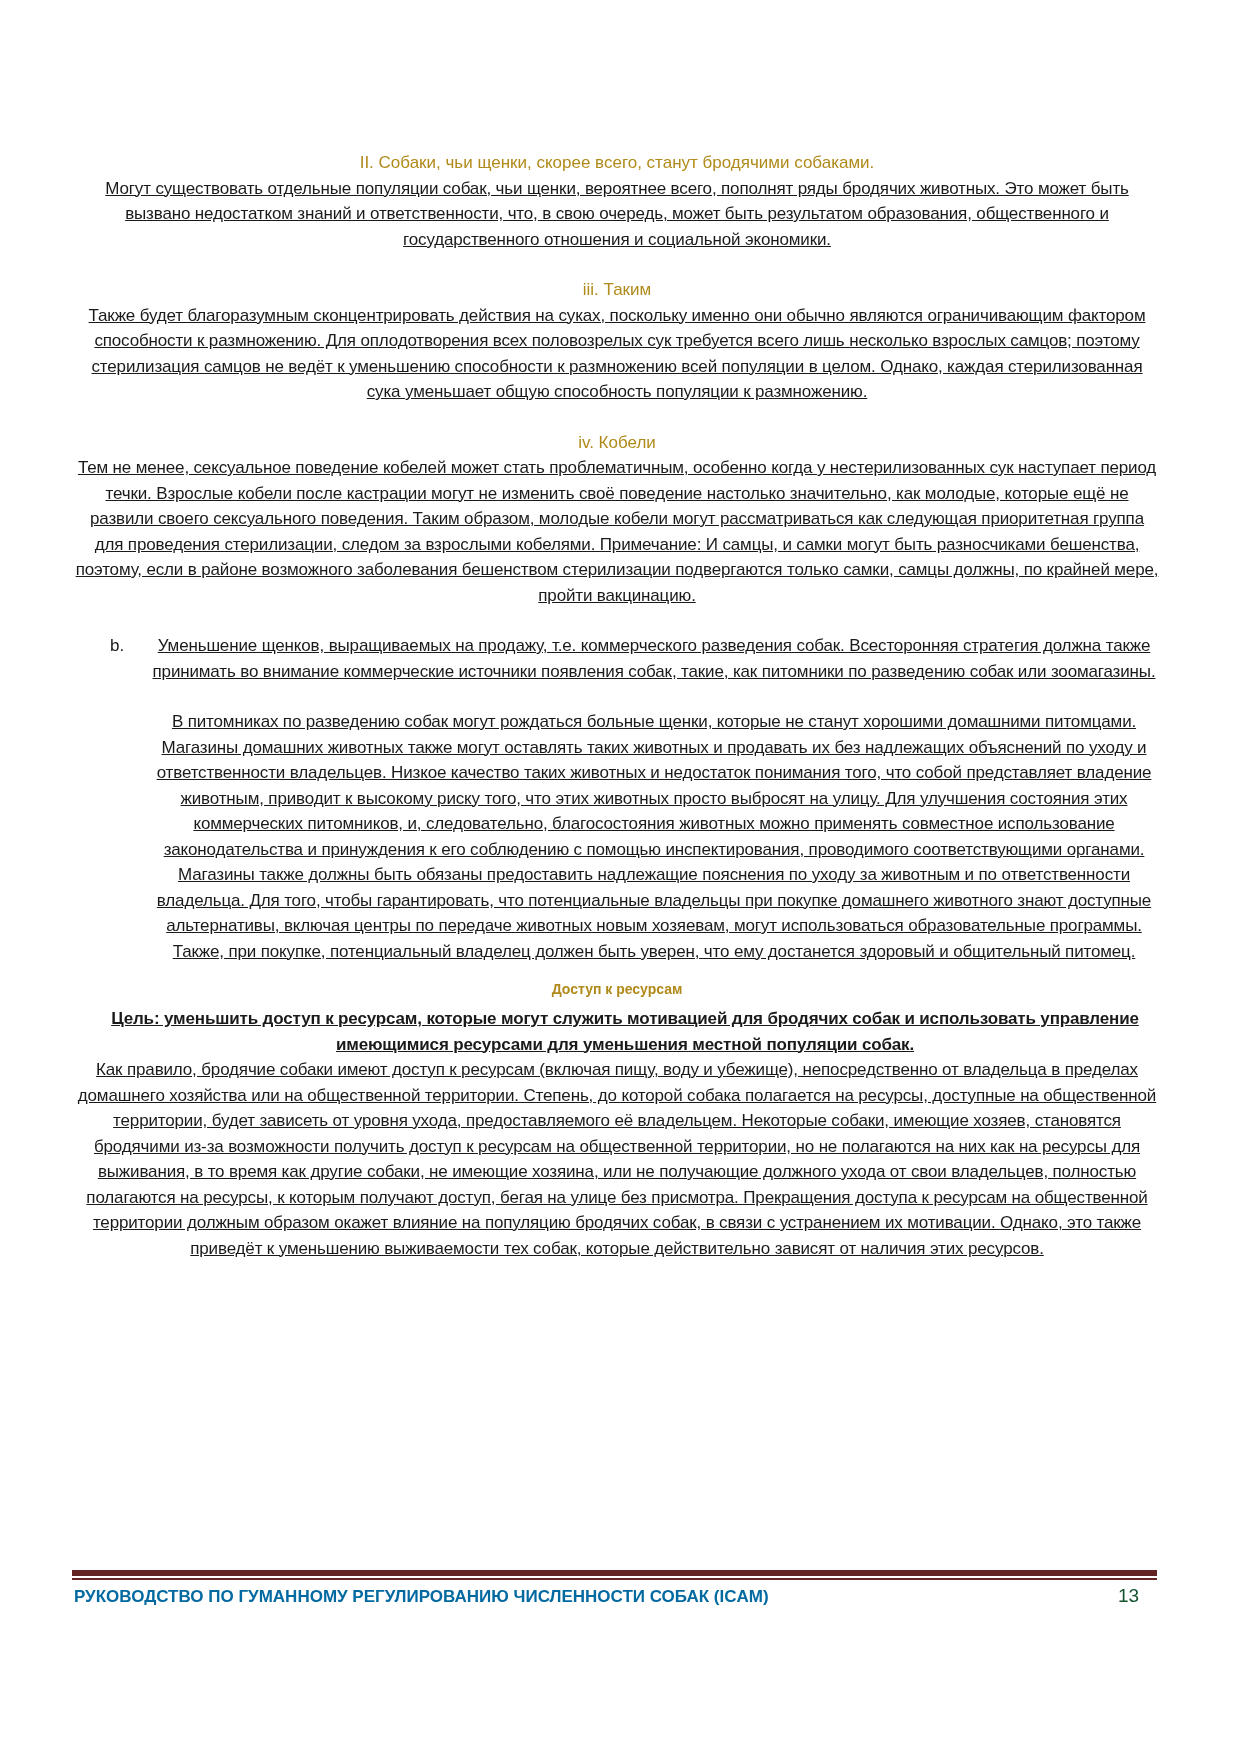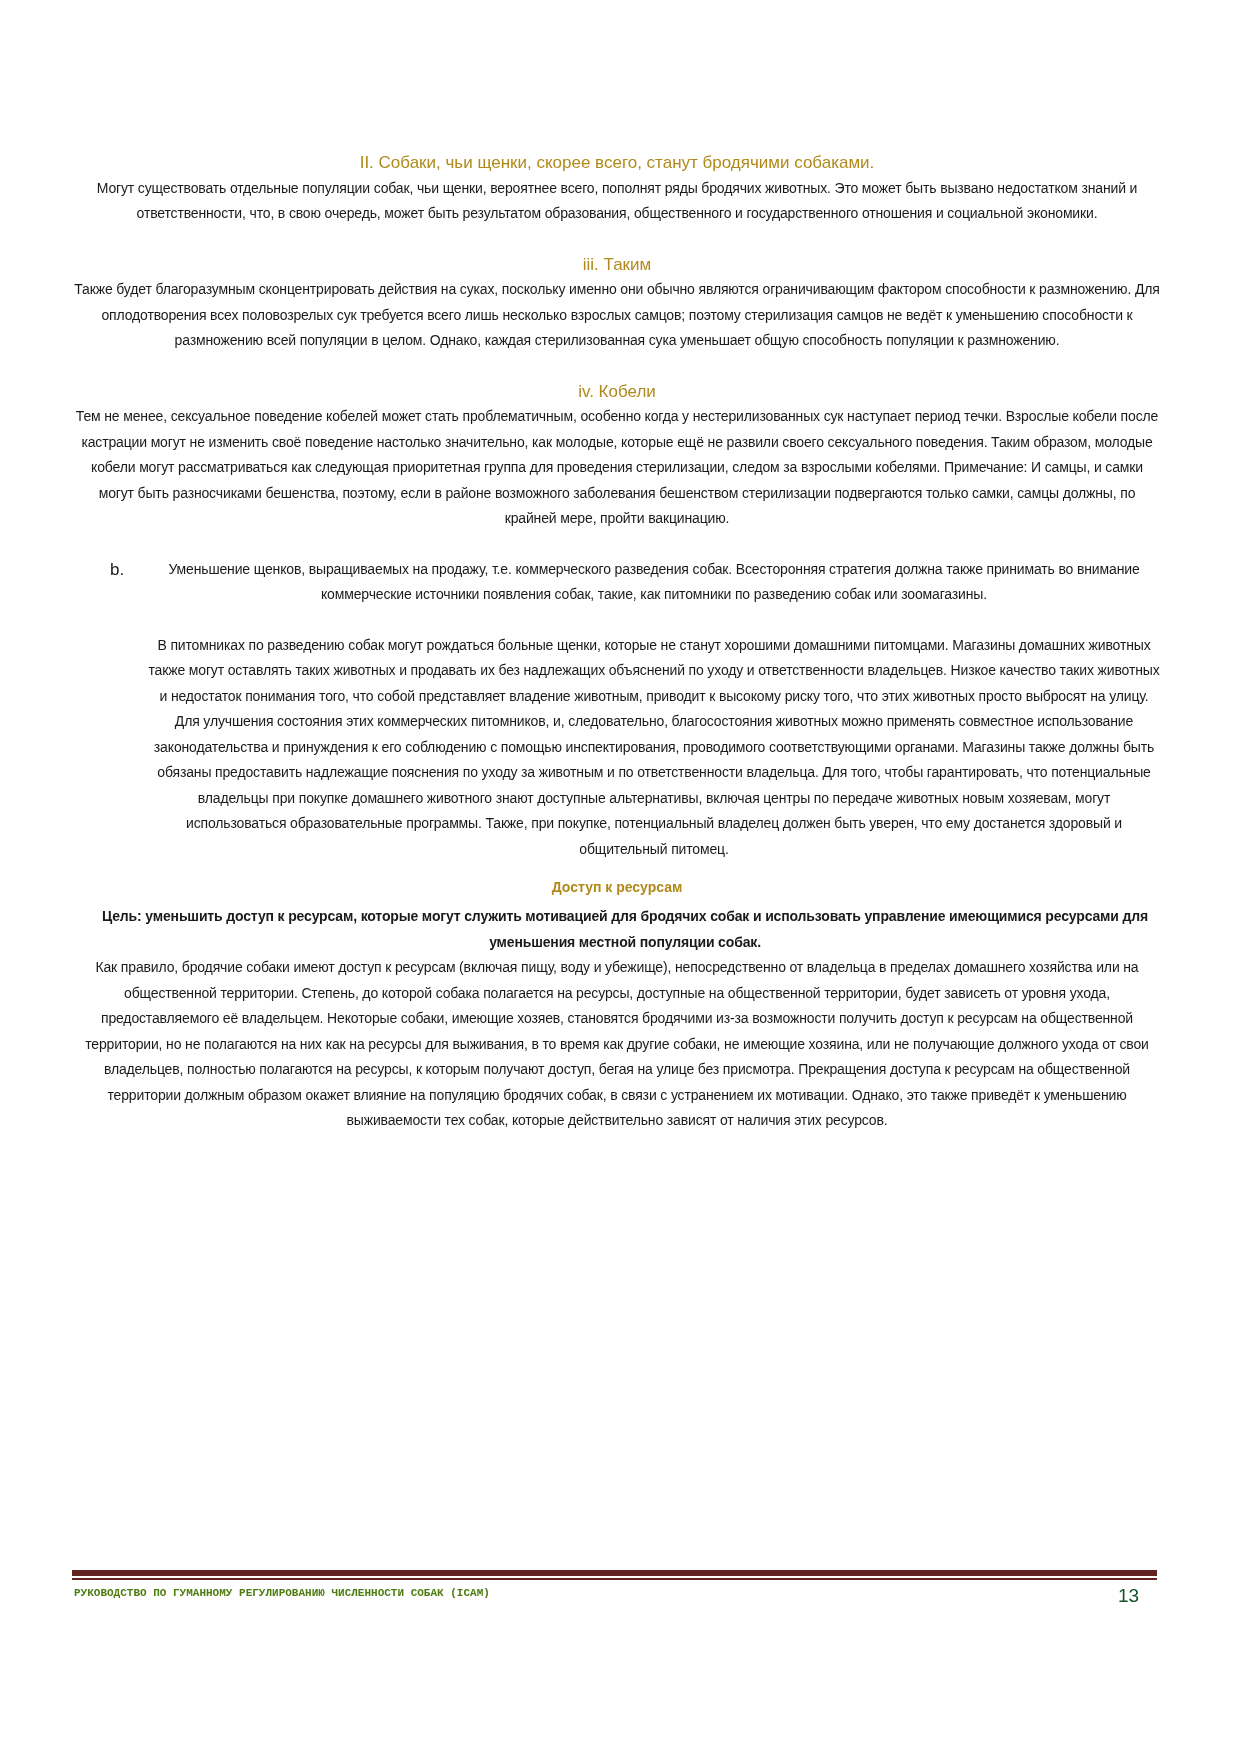--- a/index.html
+++ b/index.html
@@ -3,21 +3,21 @@
 <meta charset="utf-8">
 <style>
   html, body { margin: 0; padding: 0; background: #ffffff; }
   body {
     width: 1241px; height: 1755px; position: relative; overflow: hidden;
     font-family: "Liberation Sans", "DejaVu Sans", sans-serif;
     color: #1a1a1a;
   }
   .page { position: absolute; left: 74px; top: 150px; width: 1086px; text-align: center; }
   .p {
-    font-size: 14px; line-height: 25.5px; margin: 0; letter-spacing: -0.15px;
+    font-size: 17px; line-height: 25.5px; margin: 0; letter-spacing: -0.15px; text-decoration: underline;
   }
   .sub-h {
     font-size: 17px; line-height: 25.5px; margin: 0; color: #b08a1a;
   }
   .gap { height: 25px; }
   .list-b { position: relative; padding-left: 74px; }
   .list-b .marker { position: absolute; left: 36px; top: 0; font-size: 17px; line-height: 25.5px; }
   .section-h {
     font-size: 14px; line-height: 30px; color: #b08a1a; margin: 10px 0 2px 0;
   }
@@ -25,21 +25,21 @@
   .footer-rule {
     position: absolute; left: 72px; top: 1570px; width: 1085px; height: 6px;
     background: #622423;
   }
   .footer-rule2 {
     position: absolute; left: 72px; top: 1578px; width: 1085px; height: 2px;
     background: #622423;
   }
   .footer-title {
     position: absolute; left: 74px; top: 1587px;
-    font-size: 11px; font-weight: bold; color: #4d7c0f; font-family: Liberation Mono, monospace;
+    font-size: 17px; font-weight: bold; color: #0369a1;
   }
   .footer-page {
     position: absolute; left: 1118px; top: 1585px; font-size: 19px; color: #14532d;
   }
 </style>
 </head>
 <body>
 
 <div class="page">
   <p class="sub-h">II. Собаки, чьи щенки, скорее всего, станут бродячими собаками.</p>

